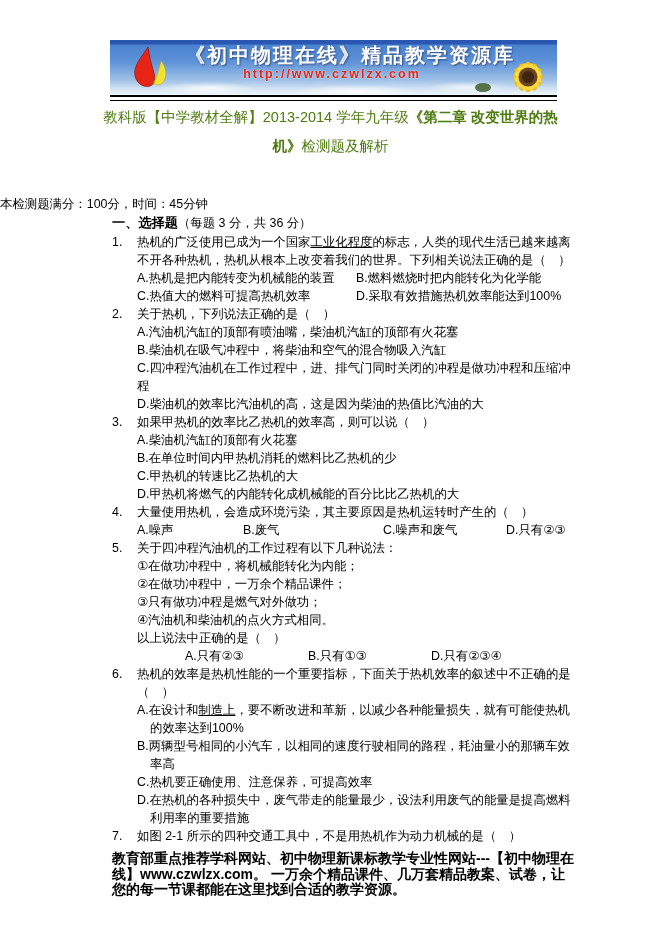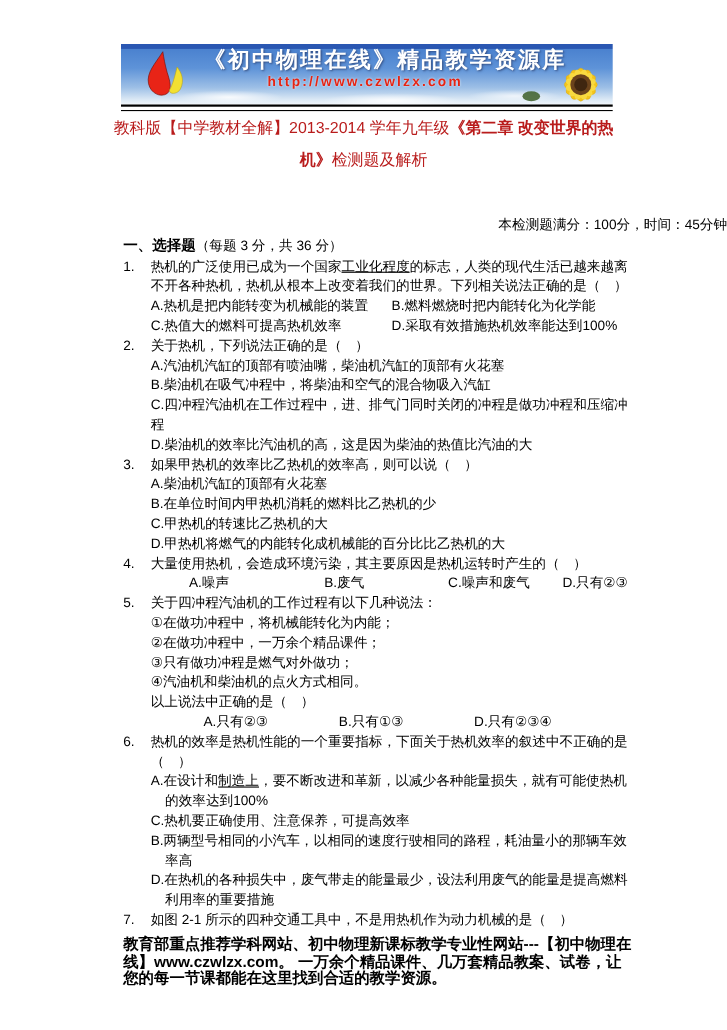--- a/index.html
+++ b/index.html
@@ -35,36 +35,36 @@
     color:#e62413;font-weight:bold;font-size:12.5px;letter-spacing:2px;line-height:16px;
     text-shadow:0 0 2px rgba(255,255,255,.9);white-space:nowrap;
   }
   .sunflower{position:absolute;right:0;bottom:-8px;width:60px;height:56px;z-index:2;}
   .leaf-dec{position:absolute;right:66px;bottom:3px;width:16px;height:9px;border-radius:50%;
     background:#3c5e28;opacity:.85;z-index:1;}
 
   
   .doc-title{
     position:absolute;top:103px;left:0;width:661px;box-sizing:border-box;padding:0 92px;
-    text-align:center;color:#b91c1c;font-size:14.5px;line-height:28.5px;font-weight:normal;
+    text-align:center;color:#4d7c0f;font-size:14.5px;line-height:28.5px;font-weight:normal;
   }
   .doc-title .b{font-weight:bold;}
 
   
-  .exam-info{position:absolute;top:196px;left:0;width:661px;text-align:right;font-size:12.4px;}
+  .exam-info{position:absolute;top:196px;left:0;width:661px;text-align:left;font-size:12.4px;}
   .content{position:absolute;top:214px;left:112px;width:464px;font-size:12.4px;line-height:18px;}
   .section-head{margin:0 0 1px 0;}
   .section-head .b{font-weight:bold;font-size:13.2px;}
   .q{display:flex;margin:0;}
   .qnum{flex:none;width:25px;}
   .qbody{flex:1;min-width:0;}
   .stem,.opt,.stmt,.tail{margin:0;}
   .u{text-decoration:underline;}
   .opts-grid2{display:grid;grid-template-columns:219px 1fr;}
-  .opts-row4a{display:grid;grid-template-columns:106px 140px 123px 1fr;text-align:center;}
+  .opts-row4a{display:grid;grid-template-columns:106px 140px 123px 1fr;}
   .opts-row4b{display:grid;grid-template-columns:123px 123px 123px 1fr;margin-left:48px;}
   .opt-wrap{padding-left:13px;text-indent:-13px;}
 
   
   .footer{
     position:absolute;top:851px;left:112px;width:466px;
     font-size:14px;font-weight:bold;line-height:15.5px;color:#000;
   }
 </style>
 </head>
@@ -182,22 +182,22 @@
           <span class="opt">D.只有②③④</span>
         </div>
       </div>
     </div>
 
     <div class="q">
       <div class="qnum">6.</div>
       <div class="qbody">
         <p class="stem">热机的效率是热机性能的一个重要指标，下面关于热机效率的叙述中不正确的是（　）</p>
         <p class="opt opt-wrap"><span>A.在设计和</span><span class="u">制造上</span><span>，要不断改进和革新，以减少各种能量损失，就有可能使热机的效率达到100%</span></p>
+        <p class="opt opt-wrap">B.两辆型号相同的小汽车，以相同的速度行驶相同的路程，耗油量小的那辆车效率高</p>
         <p class="opt opt-wrap">C.热机要正确使用、注意保养，可提高效率</p>
-        <p class="opt opt-wrap">B.两辆型号相同的小汽车，以相同的速度行驶相同的路程，耗油量小的那辆车效率高</p>
         <p class="opt opt-wrap">D.在热机的各种损失中，废气带走的能量最少，设法利用废气的能量是提高燃料利用率的重要措施</p>
       </div>
     </div>
 
     <div class="q">
       <div class="qnum">7.</div>
       <div class="qbody">
         <p class="stem">如图 2-1 所示的四种交通工具中，不是用热机作为动力机械的是（　）</p>
       </div>
     </div>

